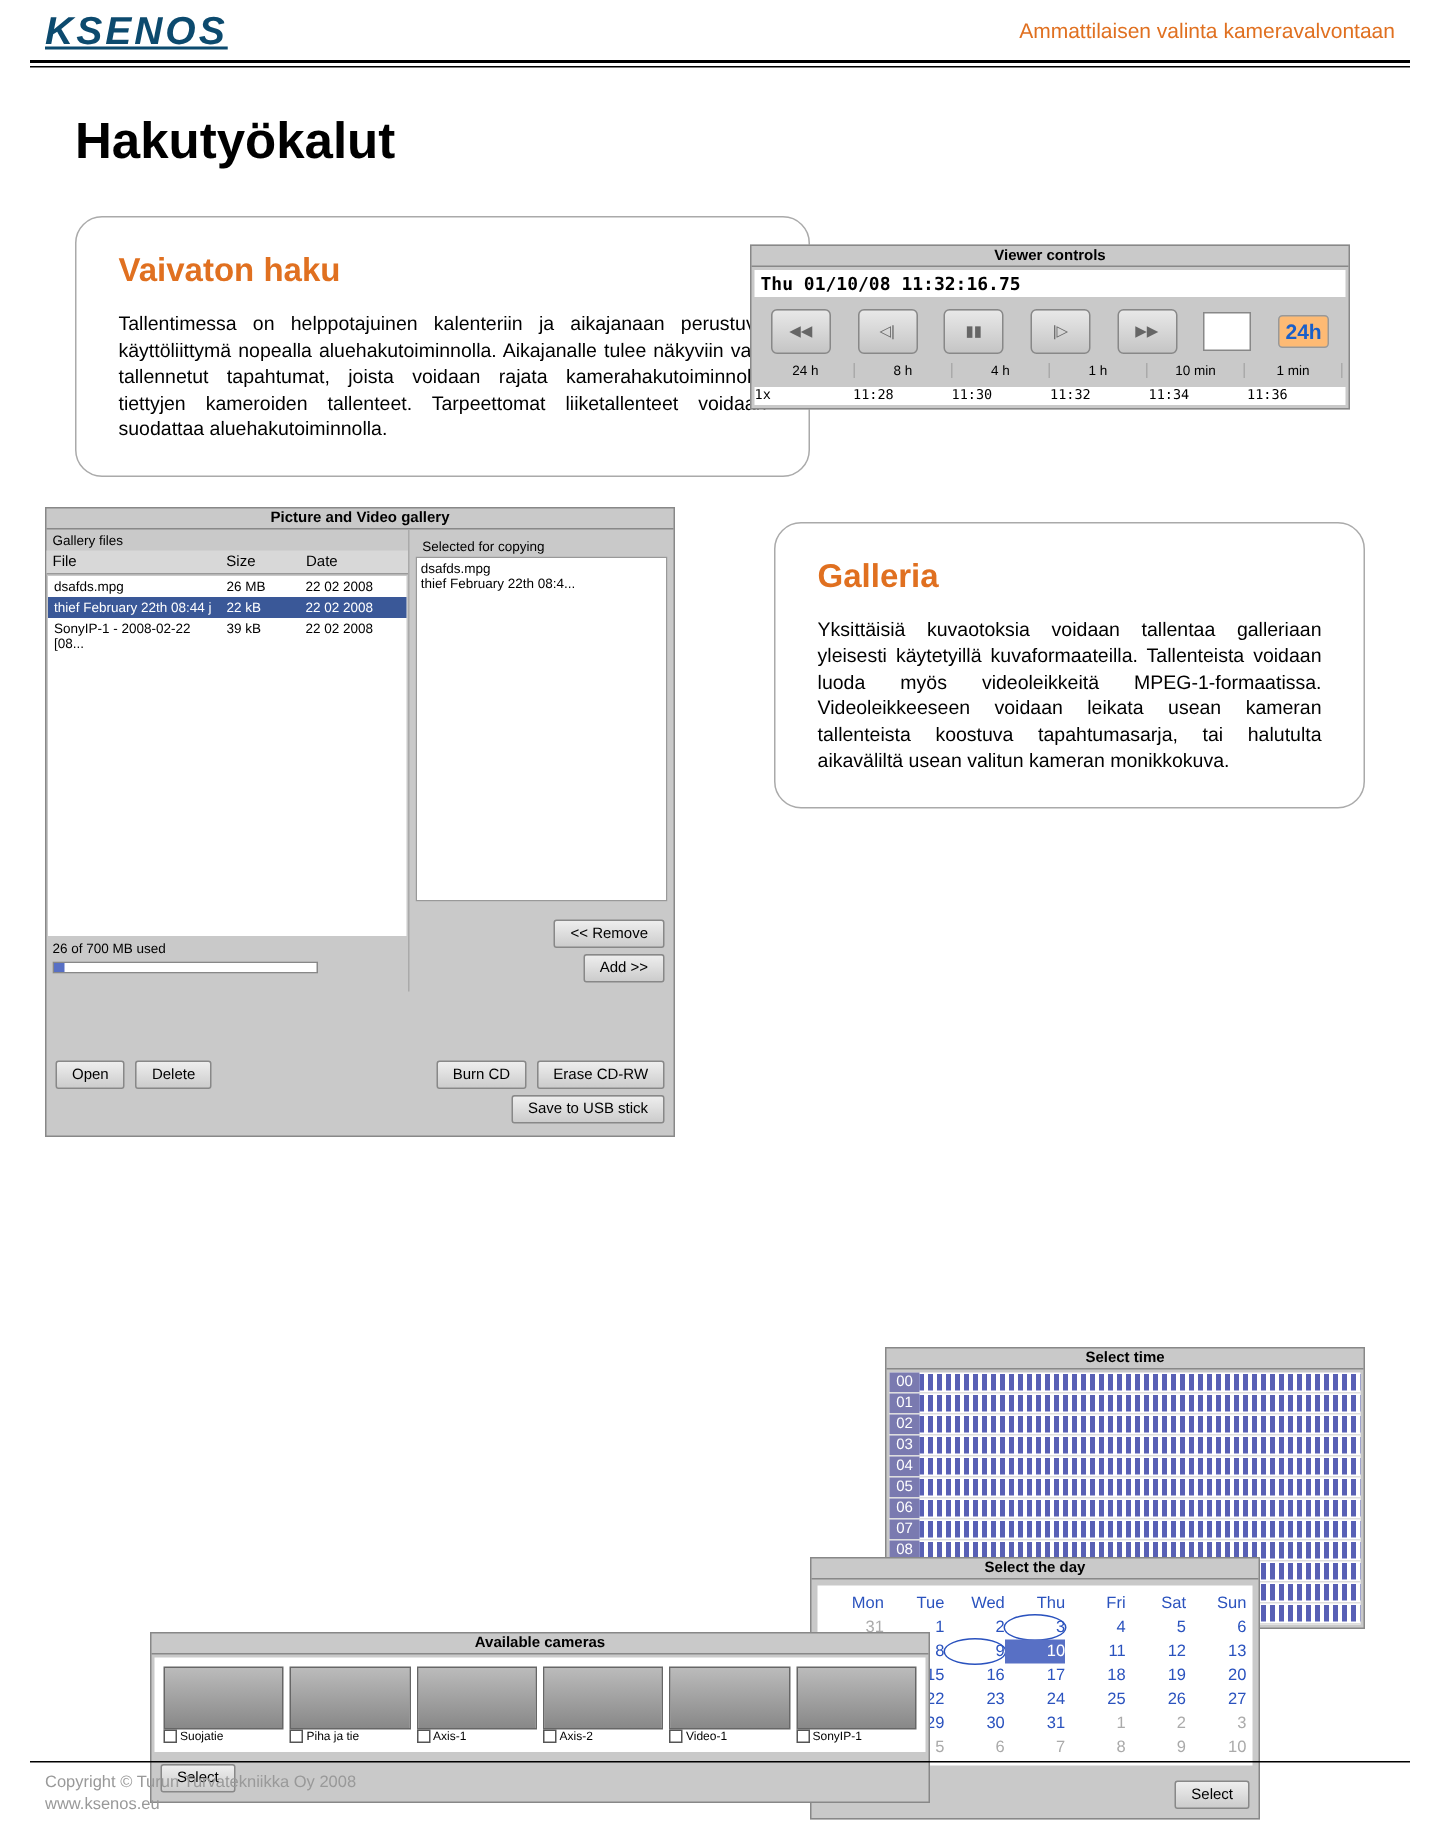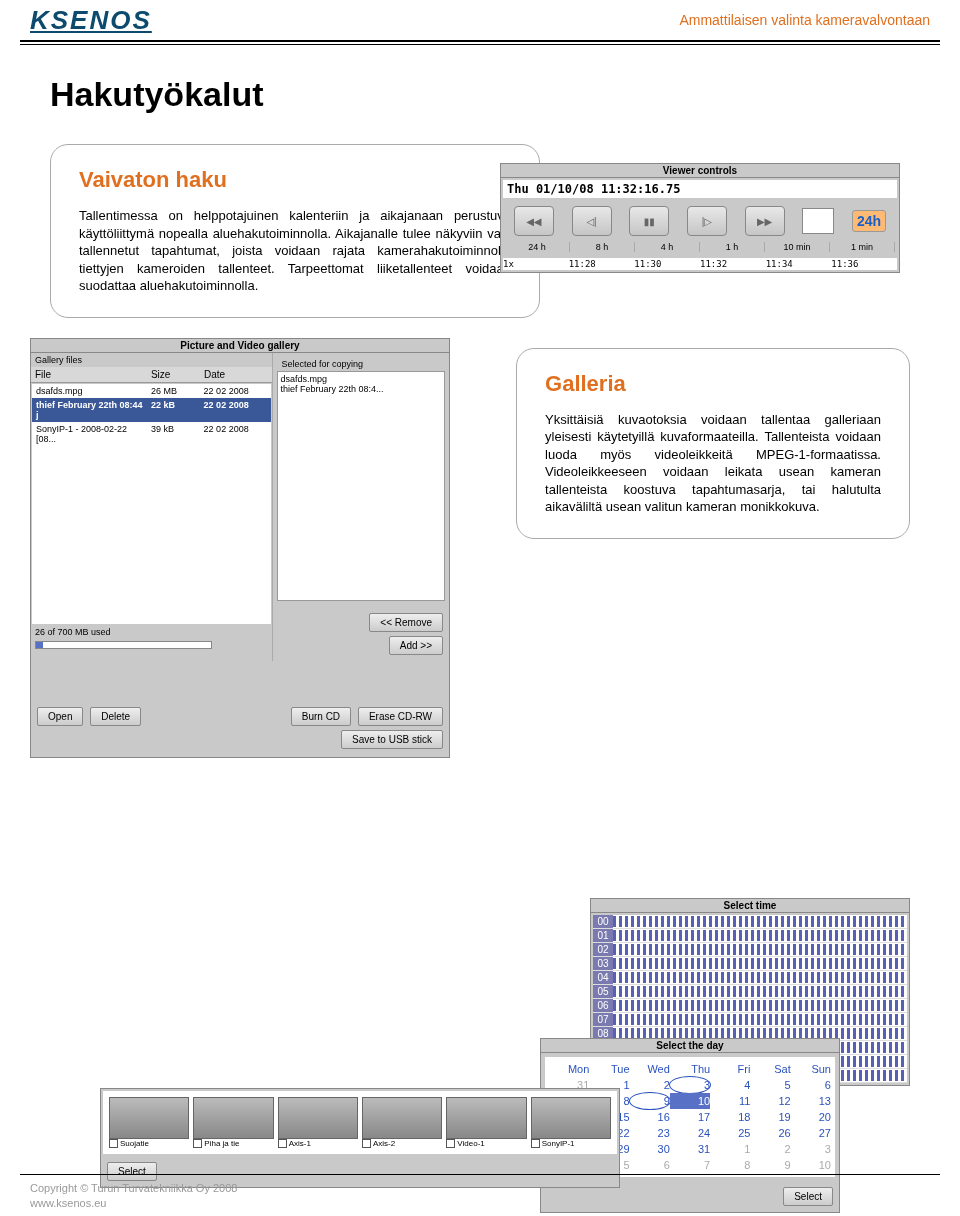--- a/index.html
+++ b/index.html
@@ -27,21 +27,21 @@
   .mini-times span{ flex:1; padding:1px 0; }
   .gallery-win { width: 440px; margin-left: 30px; margin-top: 10px; height: 420px; position: relative; }
   .gal-cols { display: flex; }
   .gal-left { width: 58%; border-right: 1px solid #aaa; }
   .gal-right { width: 42%; padding: 4px; }
   .th-row { display: flex; font-size: 10px; border-bottom: 1px solid #999; background:#d8d8d8; }
   .th-row > div, .td-row > div { padding: 2px 4px; }
   .c-file{width:48%} .c-size{width:22%} .c-date{width:30%}
   .listbox { background:#fff; height: 240px; margin:1px; }
   .td-row{display:flex;font-size:9px;}
-  .td-row.sel{background:#3a5898;color:#fff;font-weight:bold;}
+  .td-row.sel{background:#3a5898;color:#fff;}
   .btn { display:inline-block; background:linear-gradient(#eee,#ccc); border:1px solid #888; padding:3px 10px; font-size:10px; border-radius:2px; margin:2px; }
   .gal-right-list{background:#fff; height:230px; border:1px solid #999; padding:2px; font-size:9px;}
   .gal-bot { position:absolute; bottom:2px; left:0; right:0; display:flex; justify-content:space-between; padding:4px;}
   .small-lbl{font-size:9px; padding:2px 4px;}
   .select-time-win{ position:absolute; top:850px; right:50px; width:320px; }
   .st-body{ background:#fff; margin:2px; }
   .st-row{ display:flex; align-items:center; border-bottom:1px solid #ddd;}
   .st-row .num{ width:20px; background:#7a7ab0; color:#fff; text-align:center; font-size:10px; padding:1px 0;}
   .waveline{ flex:1; height:11px; background:repeating-linear-gradient(90deg,#5860b5 0 3px,transparent 3px 6px);}
   .select-day-win{ position:absolute; top:990px; right:120px; width:300px; background:#c9c9c9; border:1px solid #888; }
@@ -305,20 +305,21 @@
           <span class="dim">10</span>
         </div>
       </div>
   </div>
   <div style="text-align:right;padding:4px">
     <span class="btn">Select</span>
   </div>
 </div>
 
 <div class="win avail-win">
+  <div class="win-title">Available cameras</div>
   <div class="cam-row" id="cam-row">
       <div class="cam-cell">
         <div class="cam-thumb"></div>
         <div class="cam-lbl"><span class="chk"></span>Suojatie</div>
       </div>
       <div class="cam-cell">
         <div class="cam-thumb"></div>
         <div class="cam-lbl"><span class="chk"></span>Piha ja tie</div>
       </div>
       <div class="cam-cell">

